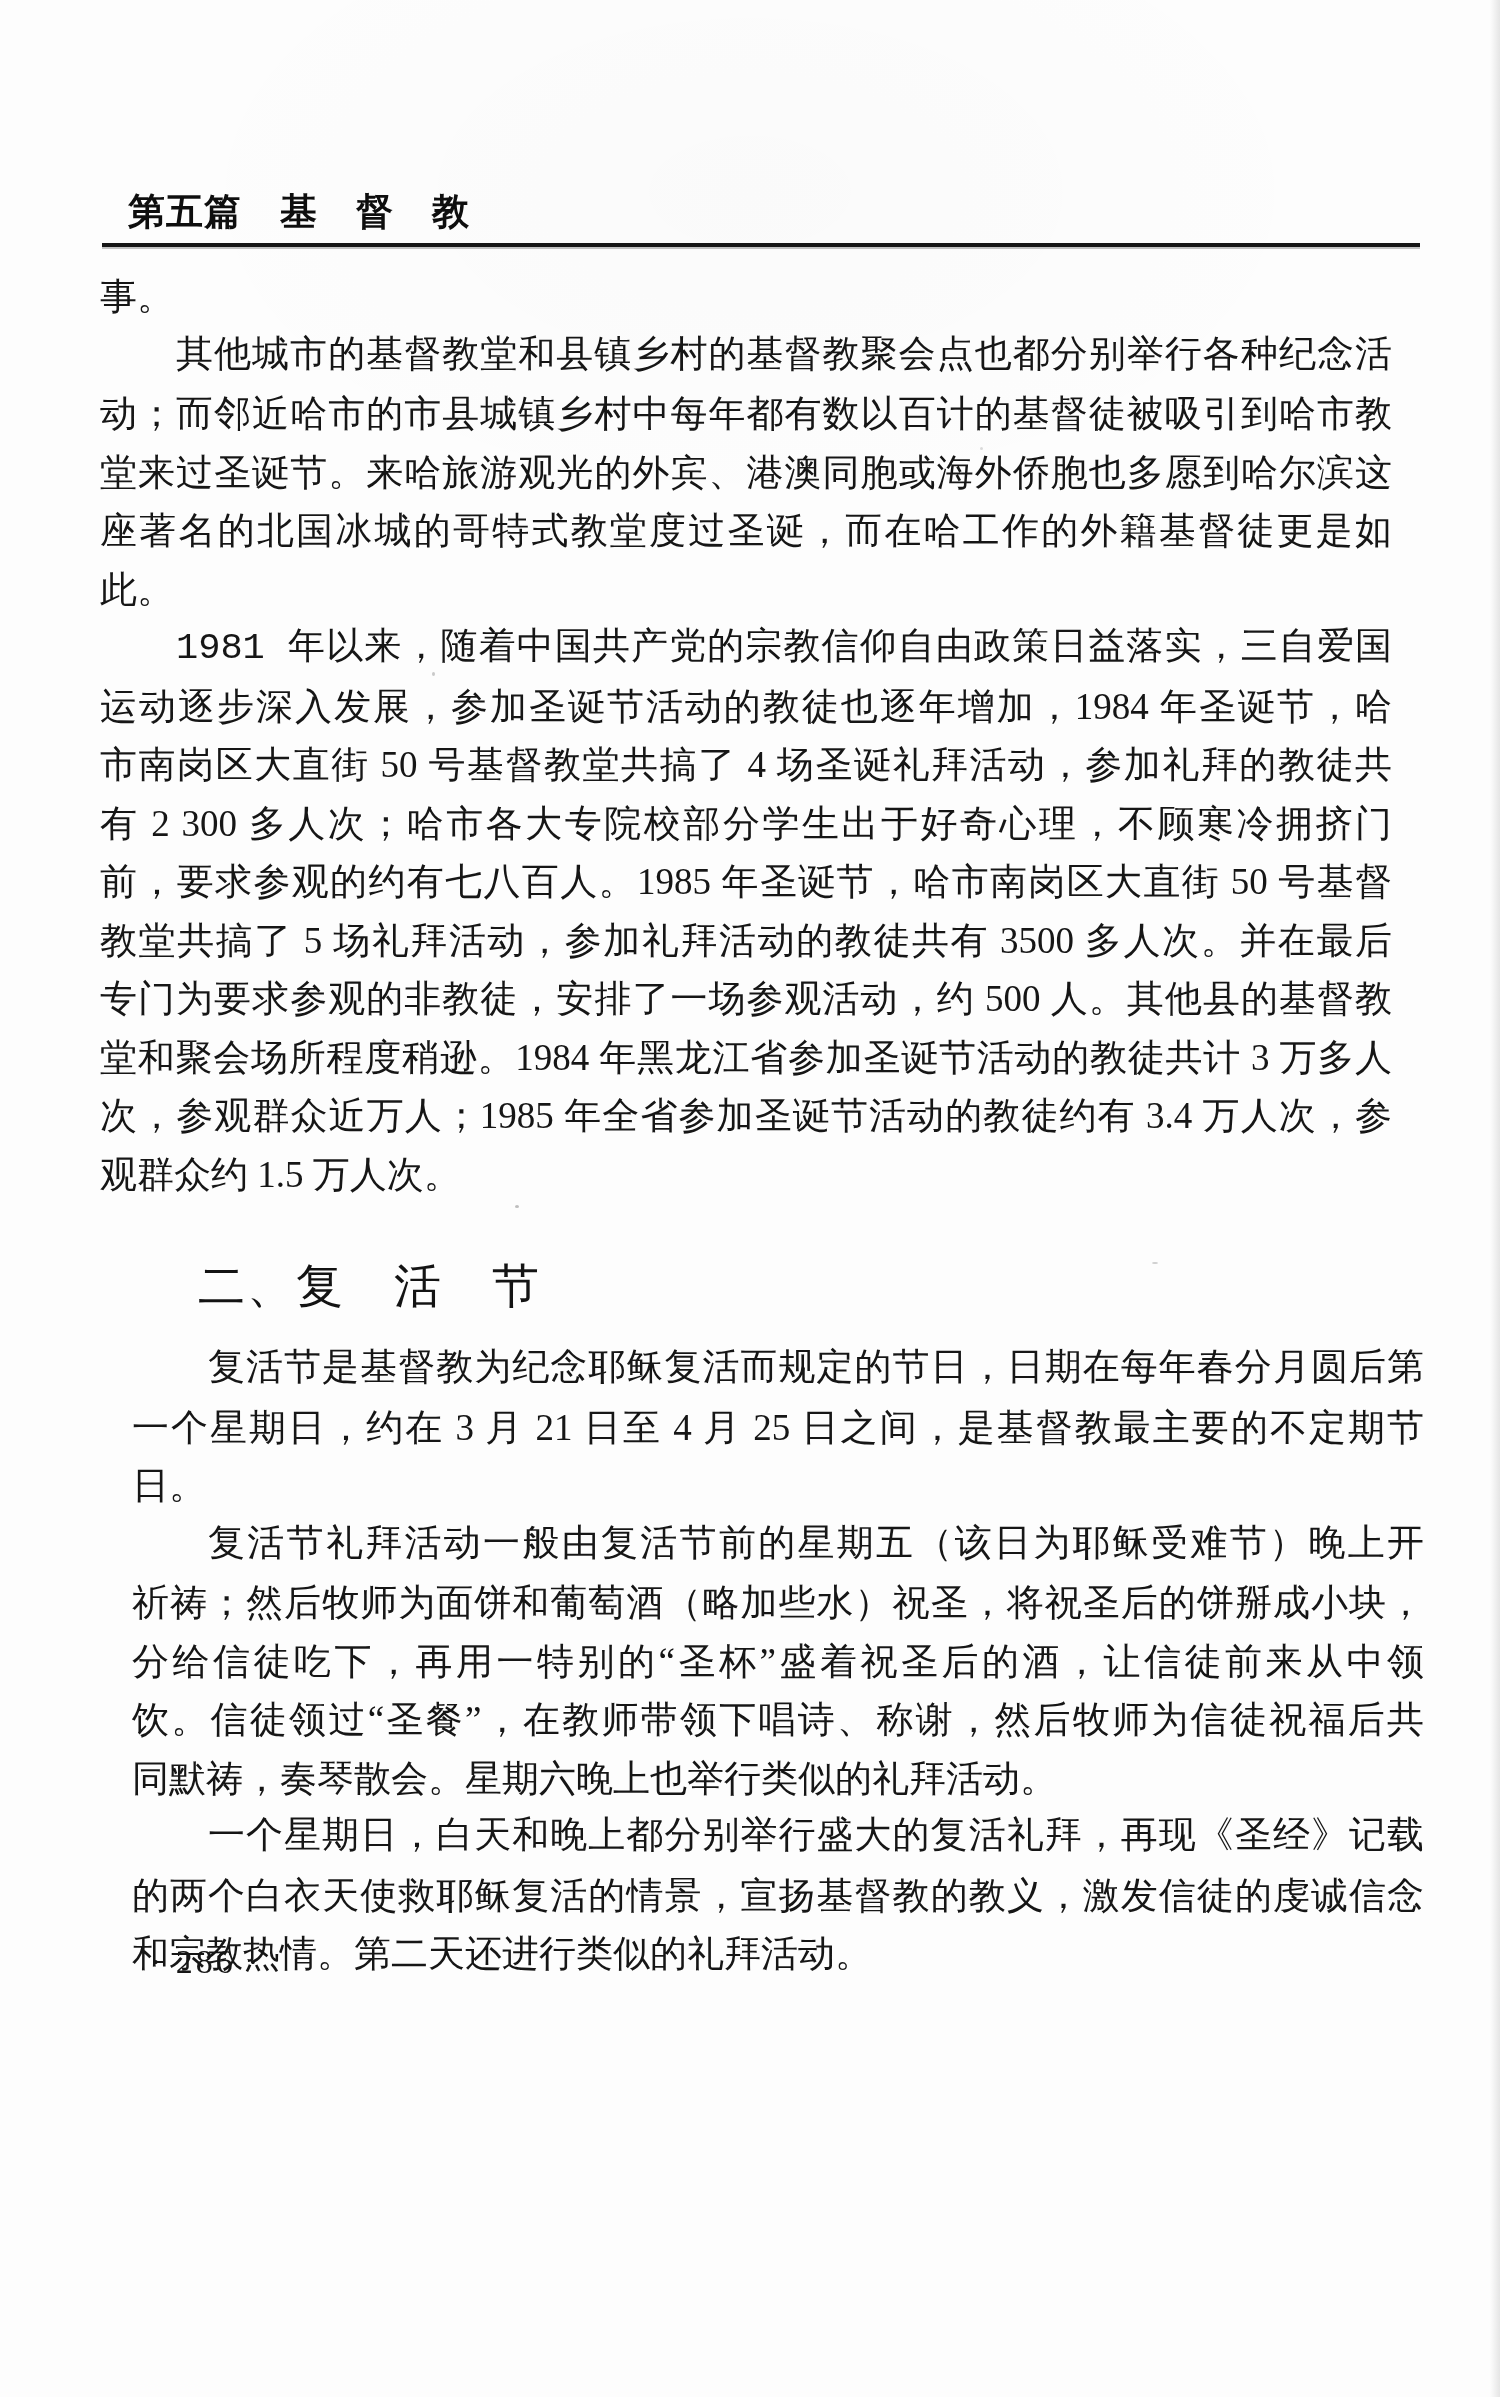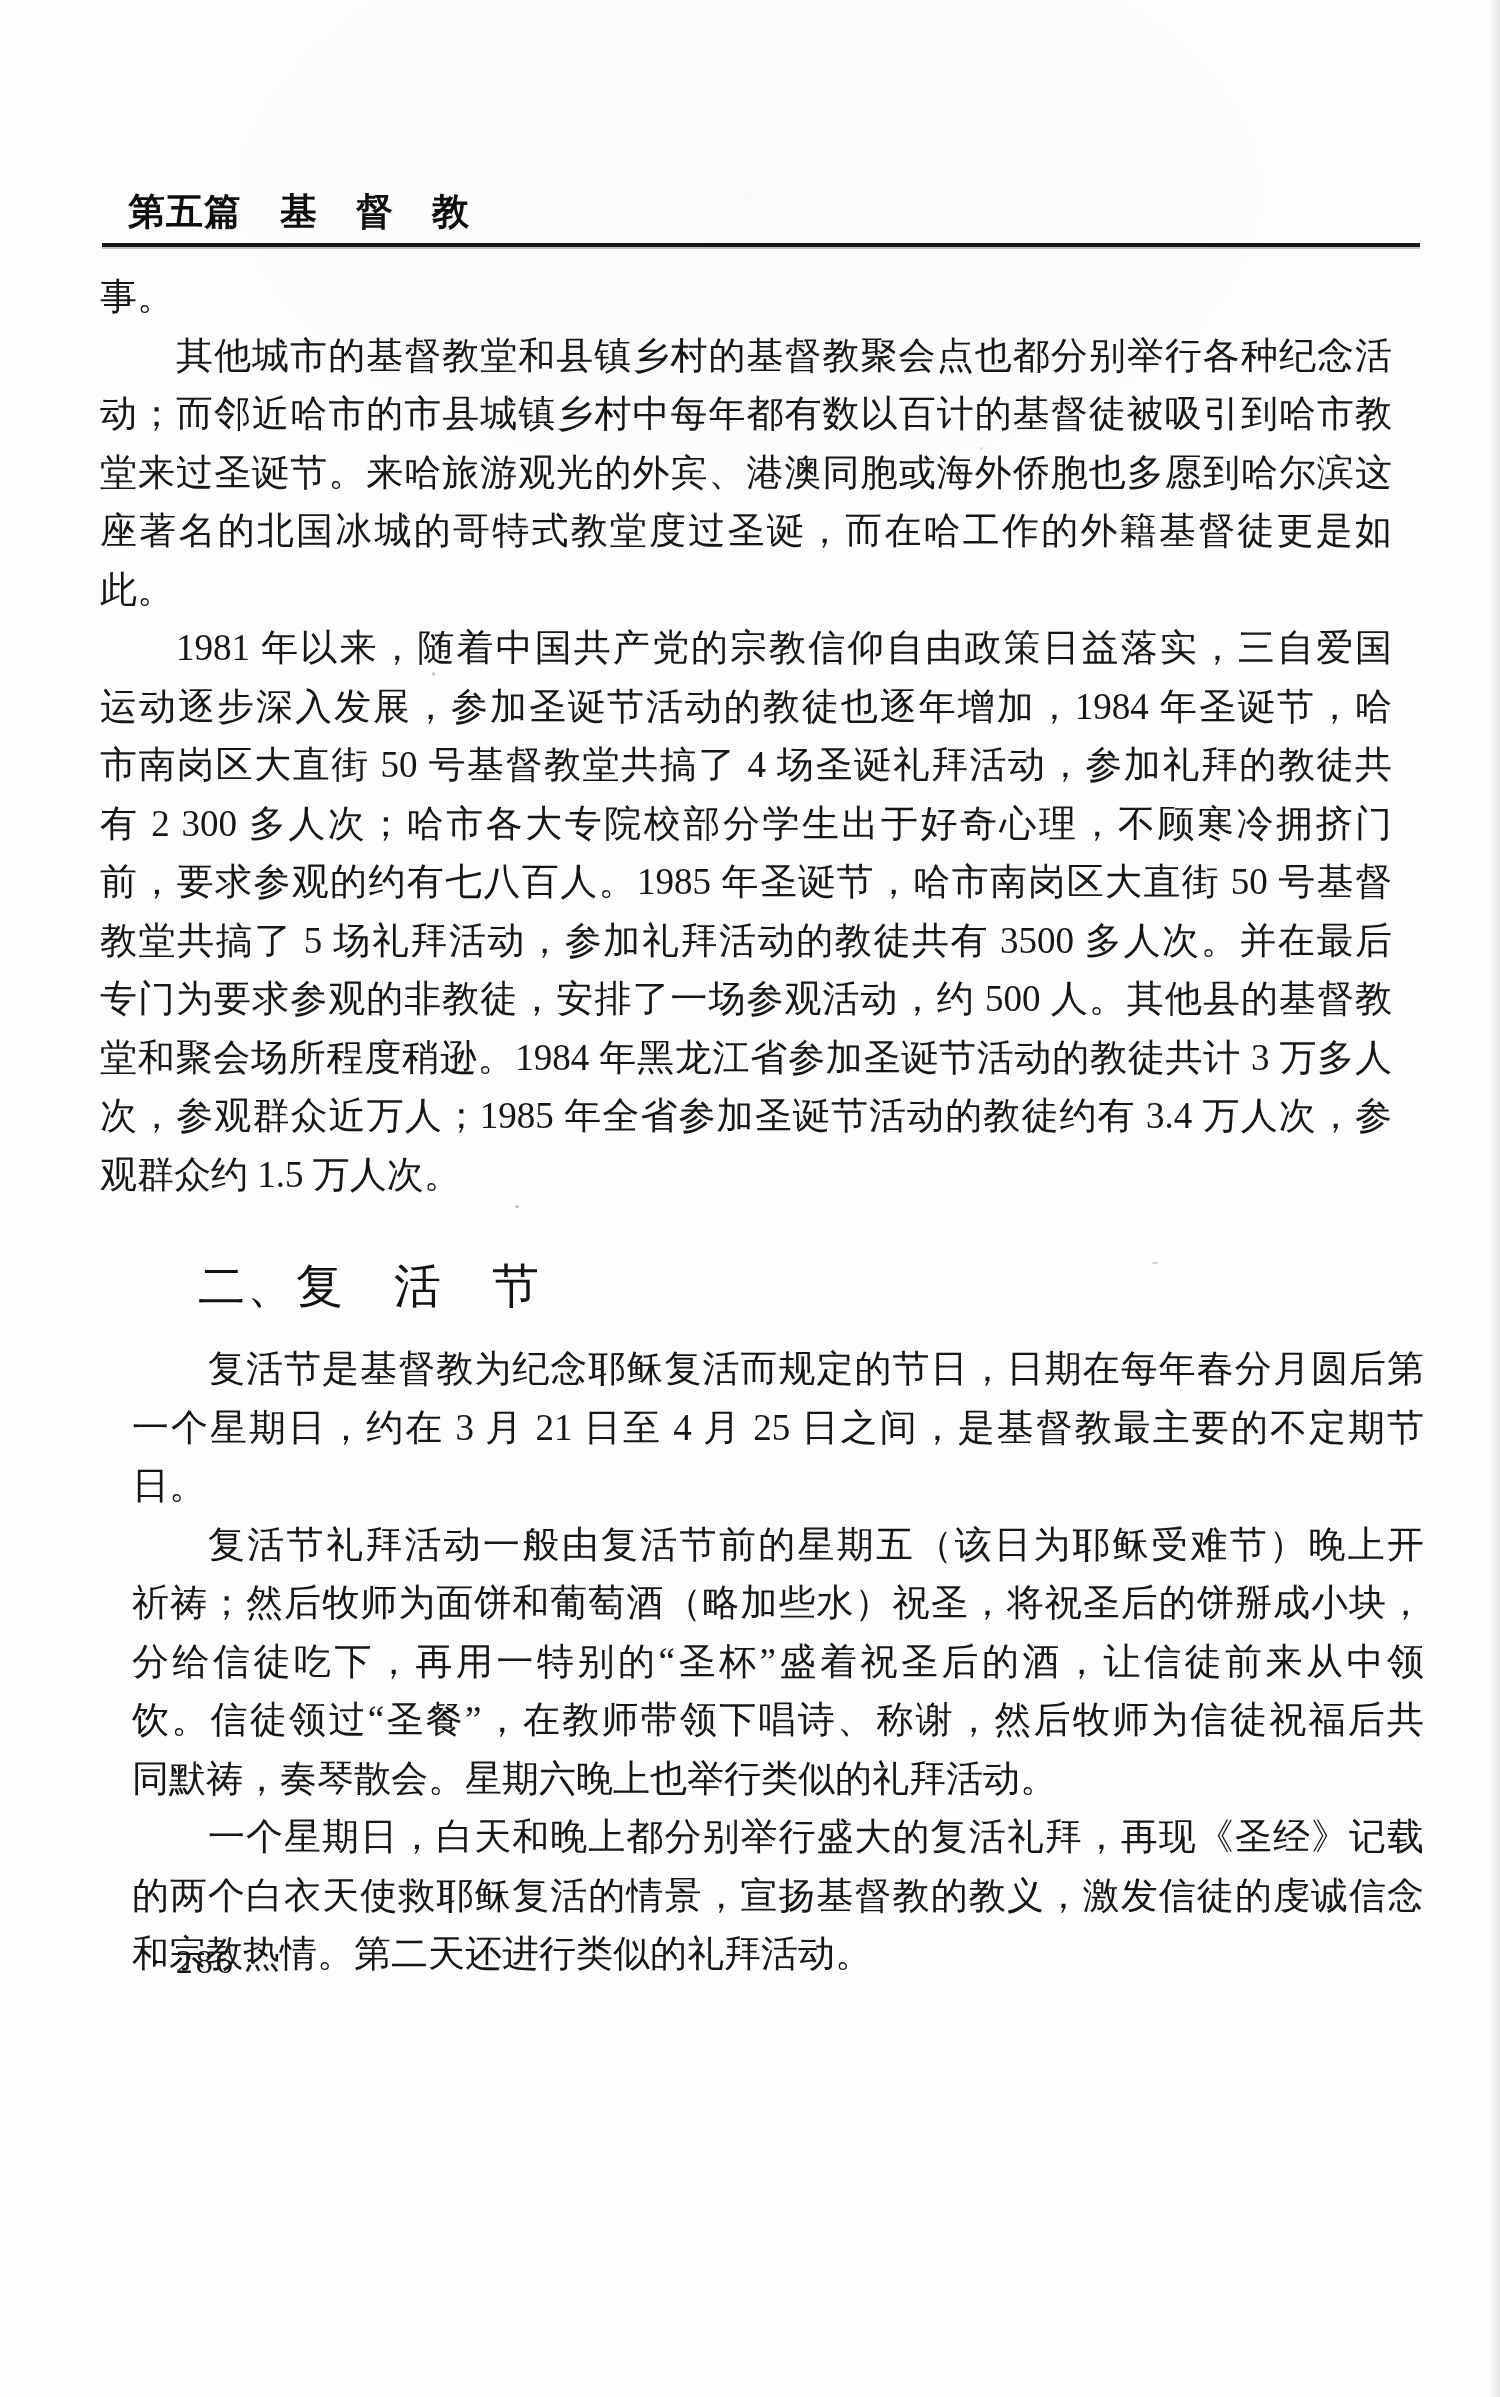--- a/index.html
+++ b/index.html
@@ -40,21 +40,21 @@
   }
   .text-block .line {
     line-height: 58.5px;
     height: 58.5px;
     text-align: justify;
     text-align-last: justify;
     text-justify: inter-character;
     white-space: pre-wrap;
     overflow: hidden;
   }
-  .text-block .line.indent { text-indent: 76px; }
+  .text-block .line.indent { text-indent: 76px; font-family: Liberation Mono, monospace; }
   .text-block .line.end { text-align-last: left; }
   #block1 { top: 268px; }
   #block2 { top: 1340px; margin-left: 32px; }
   
   .section-heading {
     position: absolute; left: 114px; top: 1258px; width: 1292px;
     font-size: 47px; line-height: 56px;
     text-indent: 84px;
     letter-spacing: 2px;
     color: #131313;

